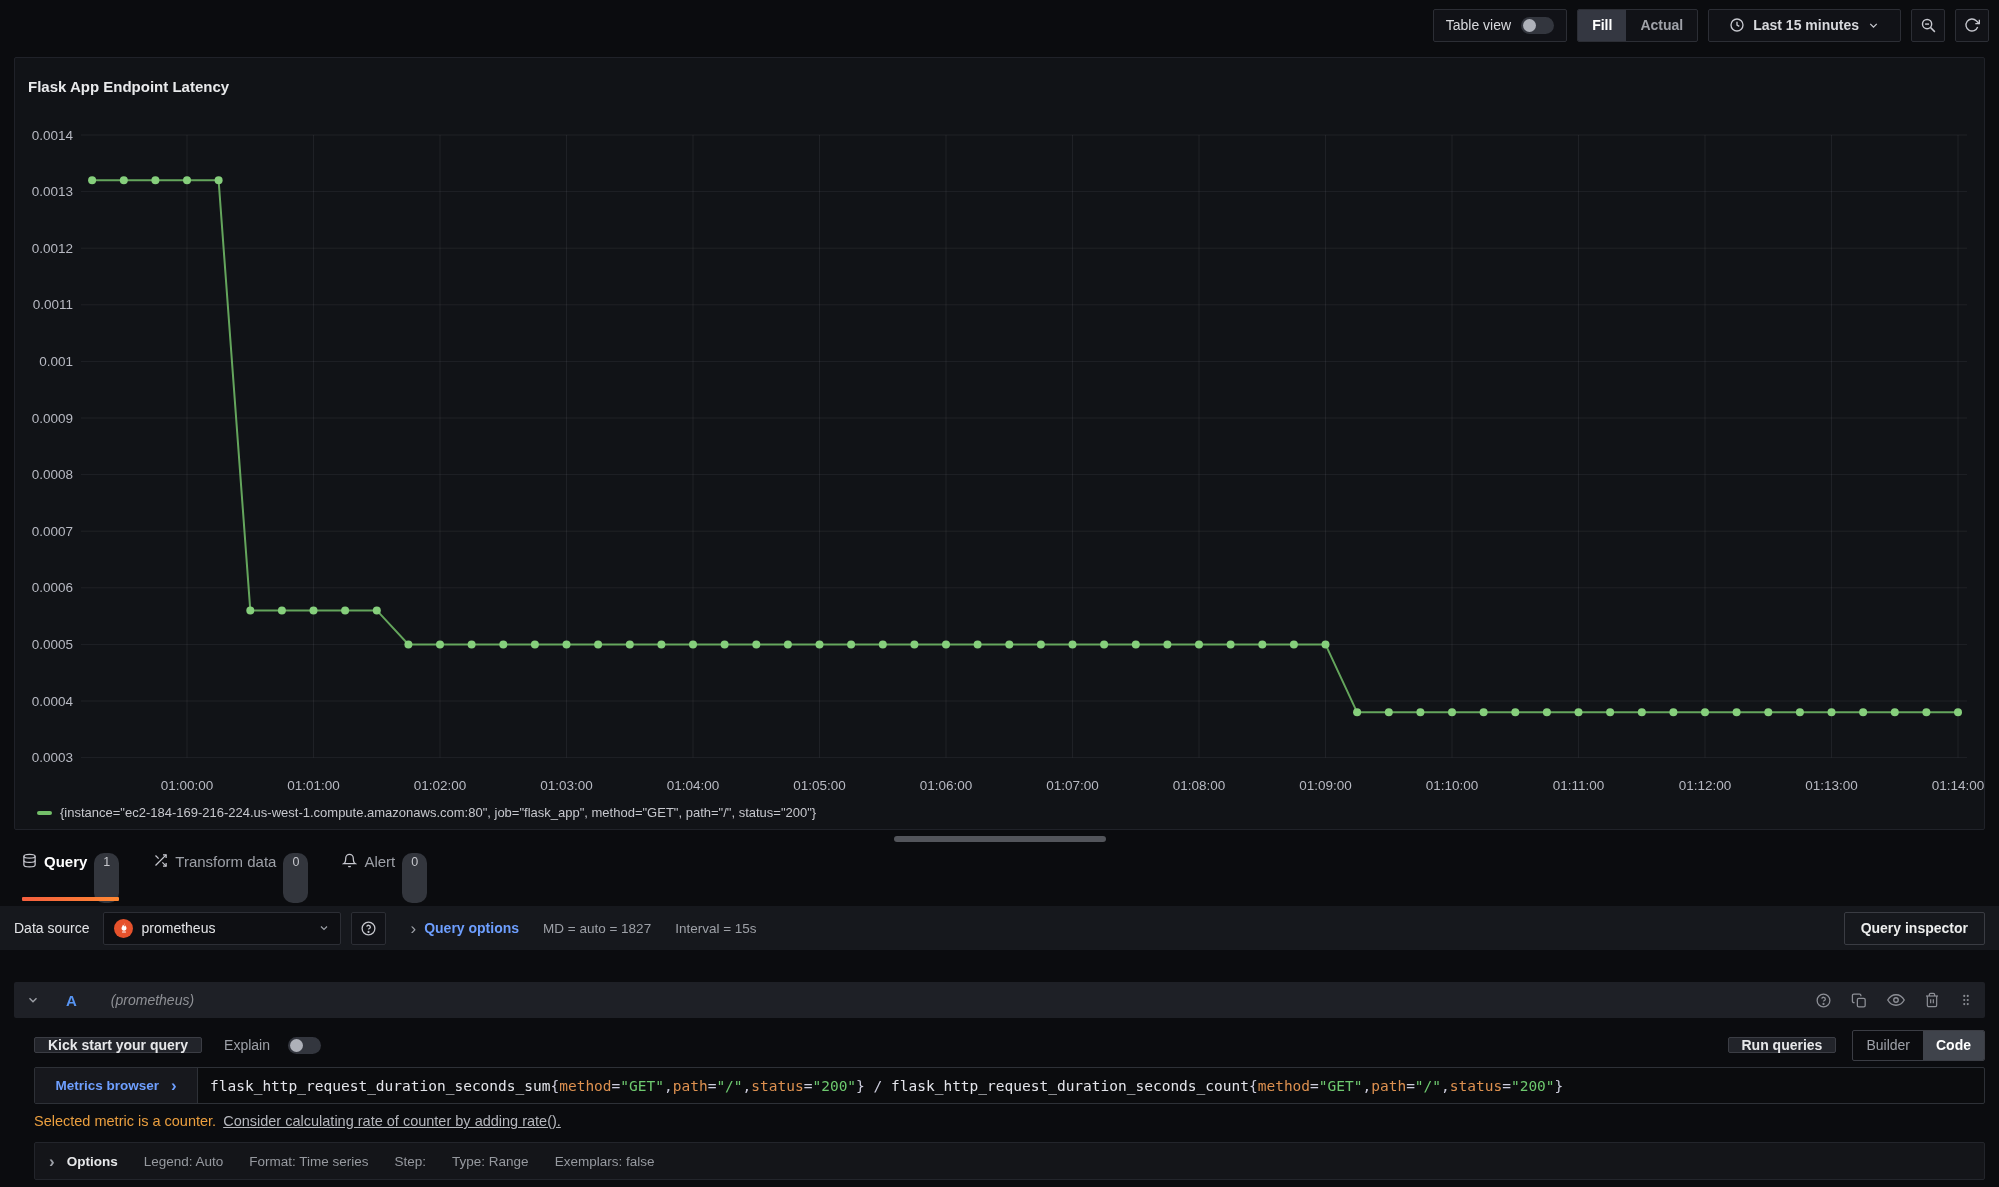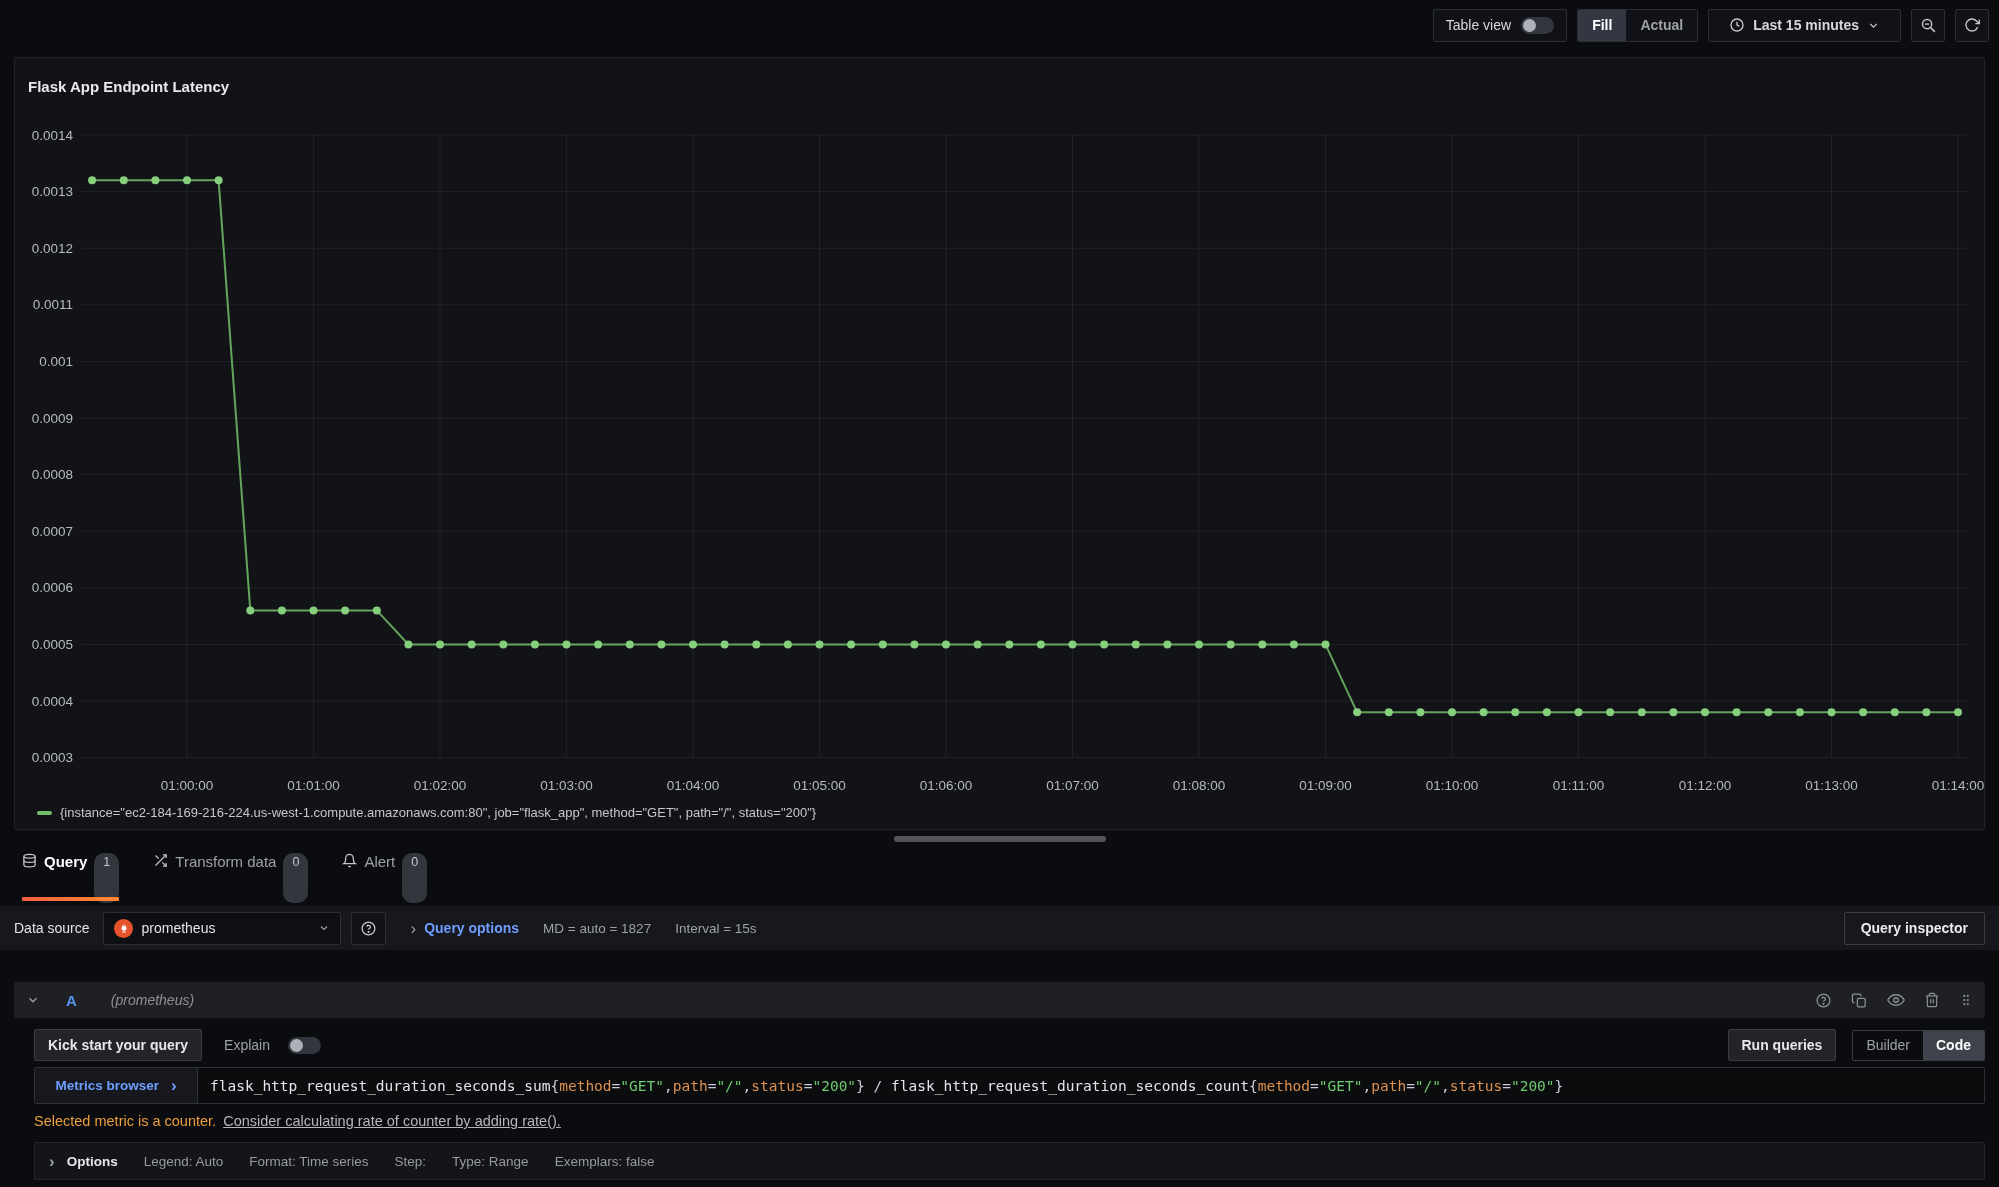--- a/index.html
+++ b/index.html
@@ -53,21 +53,21 @@
 
   
   .qrow{position:absolute;top:982px;left:14px;right:14px;height:36px;background:#1e2026;border-radius:2px;display:flex;align-items:center;padding:0 12px;gap:18px}
   .refid{color:#5794f2;font-weight:700;font-size:15px;margin-left:8px}
   .ds-hint{color:#8e9095;font-style:italic;font-size:14px;margin-left:16px}
   .qrow-icons{margin-left:auto;display:flex;align-items:center;gap:19px;color:#8d8f96}
   .qrow-icons .icobtn{cursor:pointer;display:flex}
 
   
   .kick-row{position:absolute;top:1029px;left:34px;right:14px;height:32px;display:flex;align-items:center;gap:22px}
-  .btn{height:32px;padding:0 13px;background:#22242a;border:1px solid #3b3d44;border-radius:2px;color:#e6e7e9;font-size:14px;font-weight:600;font-family:inherit;display:flex;align-items:center;cursor:pointer}
+  .btn{height:16px;padding:0 13px;background:#22242a;border:1px solid #3b3d44;border-radius:2px;color:#e6e7e9;font-size:14px;font-weight:600;font-family:inherit;display:flex;align-items:center;cursor:pointer}
   .explain-wrap{display:flex;align-items:center;gap:18px;color:#9da0a7;font-size:14px}
   .right-group{margin-left:auto;display:flex;align-items:center;gap:16px}
   .bc-group{height:31px;border:1px solid #3b3d44;border-radius:2px;display:flex;overflow:hidden}
   .bc{height:100%;padding:0 13px;display:flex;align-items:center;font-size:14px;color:#9da0a7;cursor:pointer}
   .bc.active{background:#3f434b;color:#fff;font-weight:700}
 
   .code-row{position:absolute;top:1067px;left:34px;right:14px;height:37px;border:1px solid #2e3137;border-radius:2px;display:flex;background:#0b0c0e}
   .mb{width:163px;background:#17181d;border-right:1px solid #2e3137;display:flex;align-items:center;justify-content:center;gap:12px;color:#6e9fff;font-size:13.5px;font-weight:600;cursor:pointer}
   .code{flex:1;display:flex;align-items:center;padding-left:12px;font-family:"DejaVu Sans Mono",monospace;font-size:14.5px;color:#ccccdc;white-space:pre;overflow:hidden;cursor:text}
   .tok-label{color:#de9150}

